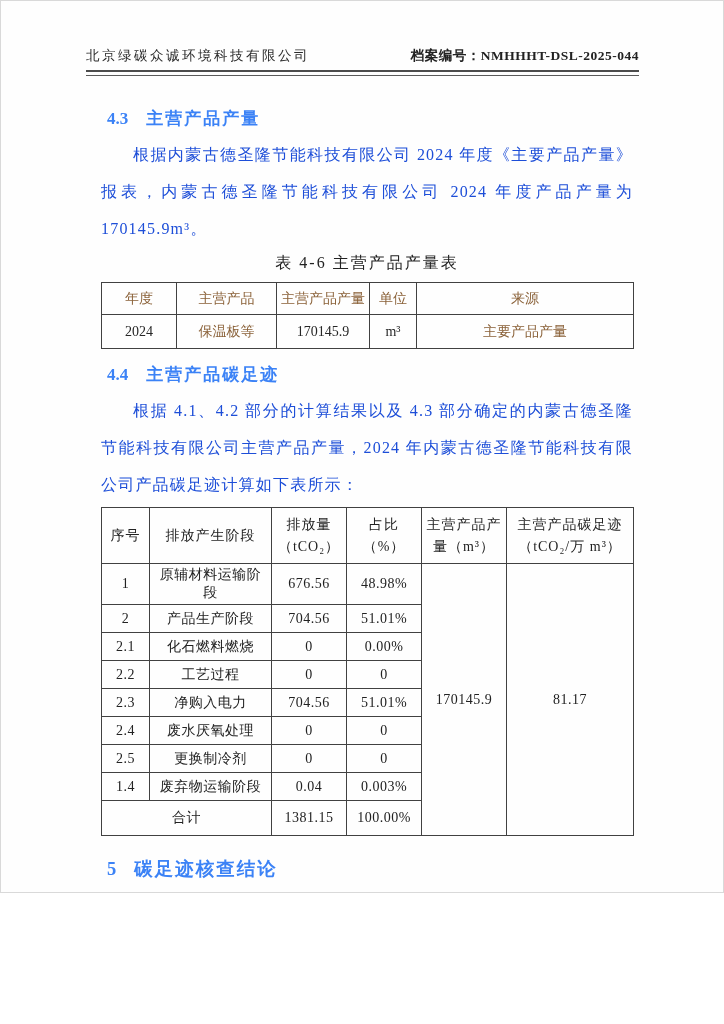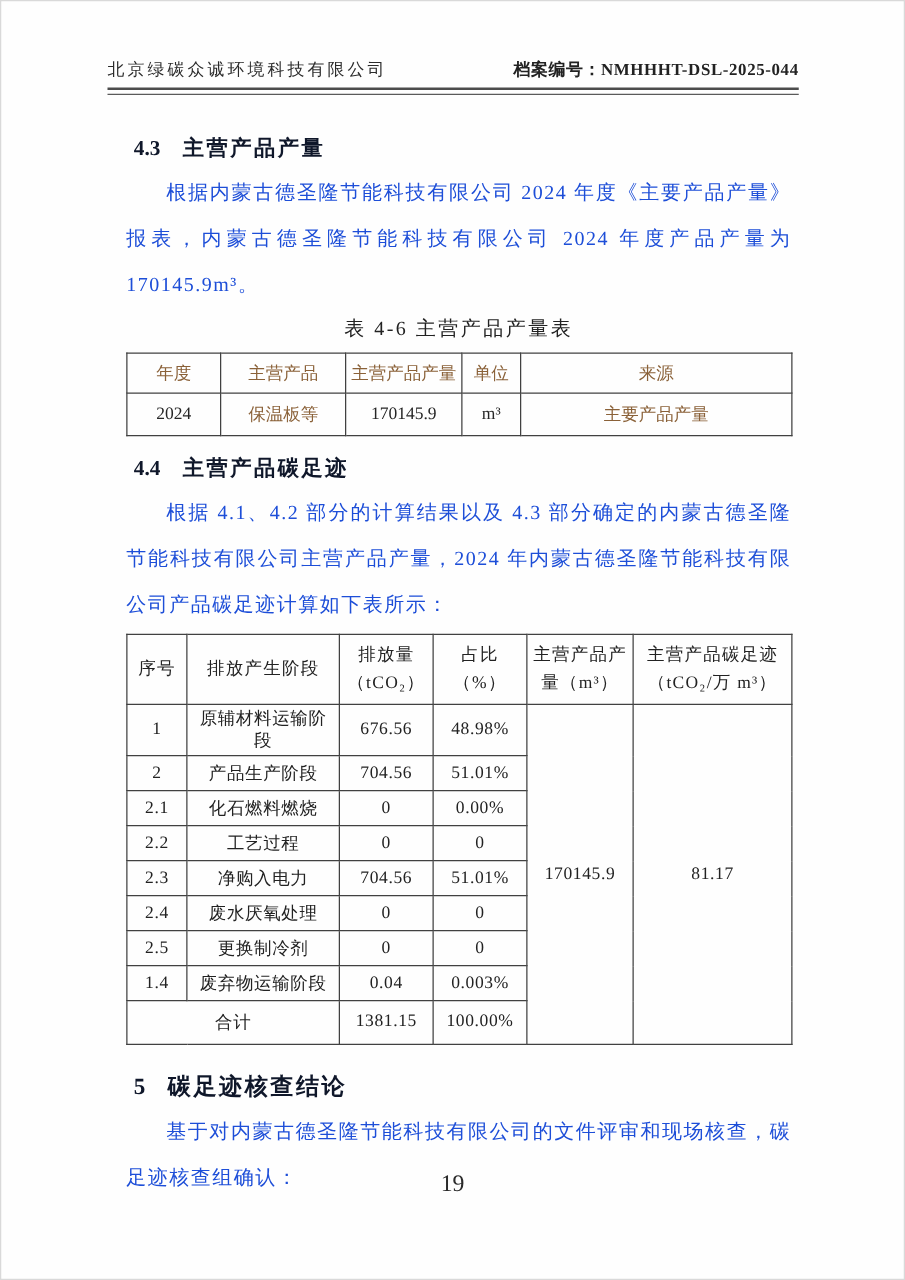--- a/index.html
+++ b/index.html
@@ -1,19 +1,19 @@
 <!DOCTYPE html>
 <html><head>
 <meta charset="utf-8">
 <style>
   html, body { margin: 0; padding: 0; background: #ffffff; }
   .page {
     position: relative;
     width: 724px;
-    height: 1024px;
+    height: 893px;
     box-sizing: border-box;
     background: #fefefe;
     border: 1px solid #d9d9d9;
     font-family: "Liberation Serif", "DejaVu Serif", serif;
     color: #1f1f1f;
     overflow: hidden;
   }
 
   
   .doc-header {
@@ -40,21 +40,21 @@
     top: 92px; left: 100px;
     width: 532px;
   }
 
   .sec-heading {
     display: flex;
     align-items: baseline;
     font-weight: bold;
     font-size: 17px;
     letter-spacing: 2px;
-    color: #0f172a;
+    color: #3b82f6;
     margin: 14px 0 6px 6px;
   }
   .sec-heading .sec-no { margin-right: 18px; letter-spacing: 0; }
   .sec-heading.big { font-size: 18.5px; margin-top: 20px; }
 
   .para {
     font-size: 16px;
     line-height: 37px;
     text-indent: 2em;
     text-align: justify;

